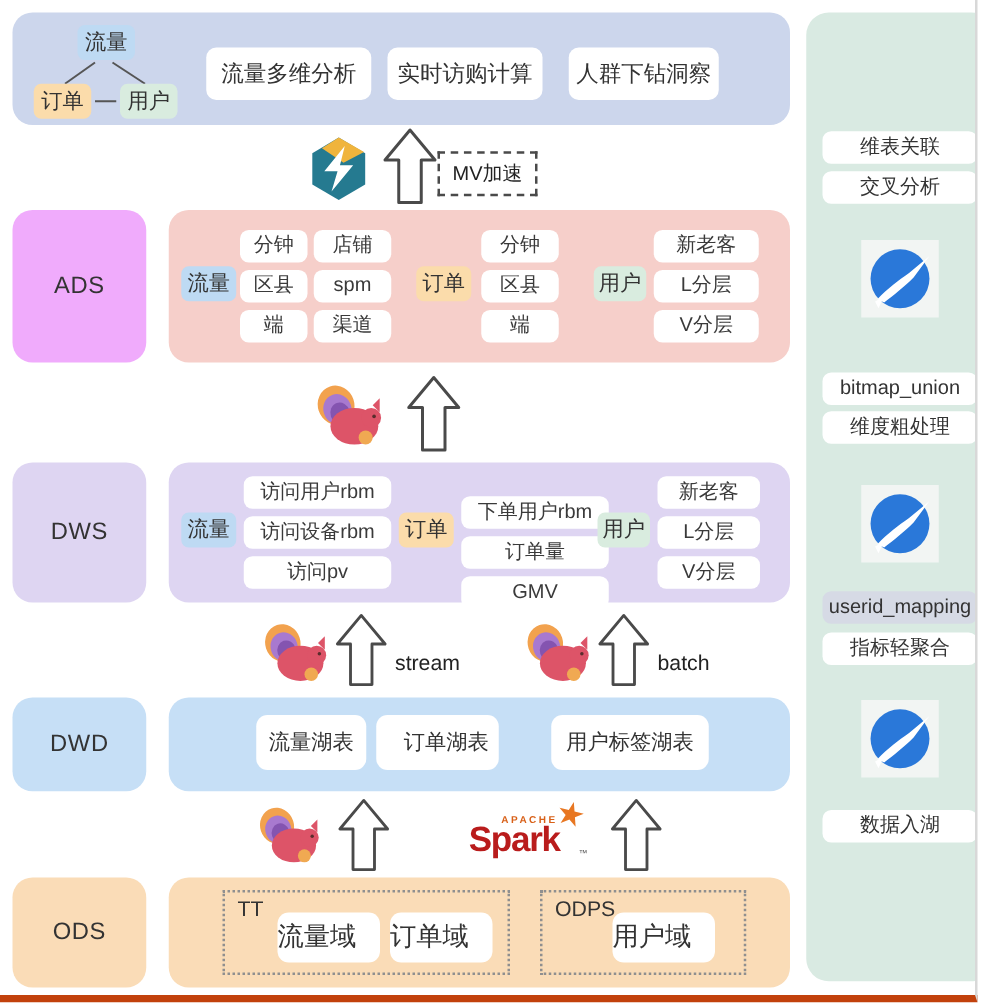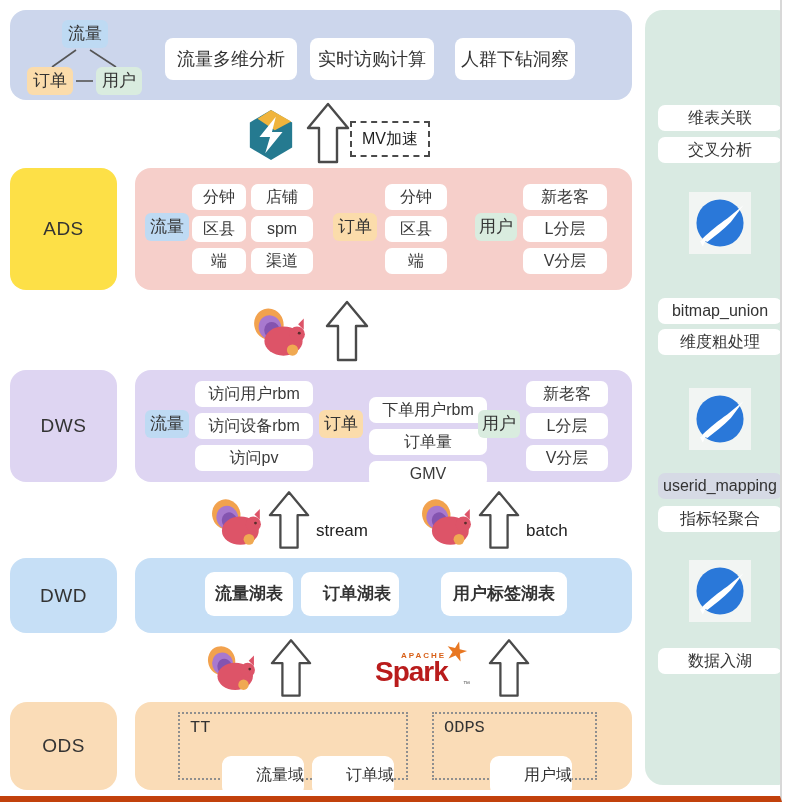--- a/index.html
+++ b/index.html
@@ -5,48 +5,48 @@
   html,body{margin:0;padding:0;background:#fff;}
   .page{
     position:relative;width:782px;height:802px;background:#ffffff;overflow:hidden;
     font-family:"Liberation Sans","DejaVu Sans",sans-serif;color:#333;
     border-right:2px solid #d8d8d8;border-bottom:6px solid #c2410c;box-sizing:border-box;
   }
   .abs{position:absolute;}
   .panel{position:absolute;border-radius:16px;}
   .top-panel{left:10px;top:10px;width:622px;height:90px;background:#ccd6ec;}
   .layer-label{display:flex;align-items:center;justify-content:center;font-size:19px;color:#333;letter-spacing:.5px;}
-  .lbl-ads{left:10px;top:168px;width:107px;height:122px;background:#fde047;}
+  .lbl-ads{left:10px;top:168px;width:107px;height:122px;background:#f0abfc;}
   .ct-ads{left:135px;top:168px;width:497px;height:122px;background:#f6cfca;}
   .lbl-dws{left:10px;top:370px;width:107px;height:112px;background:#ded5f2;}
   .ct-dws{left:135px;top:370px;width:497px;height:112px;background:#ded5f2;}
   .lbl-dwd{left:10px;top:558px;width:107px;height:75px;background:#c6dff6;}
   .ct-dwd{left:135px;top:558px;width:497px;height:75px;background:#c6dff6;}
-  .lbl-ods{left:10px;top:702px;width:107px;height:88px;background:#fadcb7;border-radius:17px;}
+  .lbl-ods{left:10px;top:702px;width:107px;height:88px;background:#fadcb7;}
   .ct-ods{left:135px;top:702px;width:497px;height:88px;background:#fadcb7;}
   .sidebar{left:645px;top:10px;width:150px;height:775px;background:#d9eae2;border-radius:18px;}
 
   .chip{position:absolute;border-radius:6px;font-size:17px;height:28px;line-height:28px;text-align:center;color:#333;}
   .chip-traffic{background:#bedaf3;}
   .chip-order{background:#fbdcab;}
   .chip-user{background:#d9ecdf;}
 
   .top-card{position:absolute;top:28px;height:42px;background:#fff;border-radius:8px;
     display:flex;align-items:center;justify-content:center;font-size:18px;color:#333;}
 
   .col{position:absolute;display:flex;flex-direction:column;gap:6px;}
   .cell{background:#fff;border-radius:7px;font-size:16px;color:#3a3a3a;text-align:center;height:26px;line-height:26px;}
 
   .dwd-cell{position:absolute;top:14px;height:44px;line-height:44px;background:#fff;border-radius:9px;
-    font-size:17px;text-align:center;color:#333;font-weight:bold;}
-
-  .dotted-group{position:absolute;top:10px;height:68px;border:2px dotted #8f8f8f;box-sizing:border-box;font-family:Liberation Mono, monospace;}
+    font-size:17px;text-align:center;color:#333;}
+
+  .dotted-group{position:absolute;top:10px;height:68px;border:2px dotted #8f8f8f;box-sizing:border-box;}
   .dotted-label{position:absolute;left:10px;top:4px;font-size:17px;color:#333;}
   .ods-cell{position:absolute;top:16px;height:40px;line-height:40px;width:82px;background:#fff;border-radius:9px;
-    font-size:16px;text-align:right;color:#333;margin-top:26px;}
+    font-size:21px;text-align:left;color:#333;}
 
   .mv-box{position:absolute;left:350px;top:121px;width:76px;height:32px;border:2px dashed #4a4a4a;
     font-size:16px;display:flex;align-items:center;justify-content:center;background:#fff;color:#222;}
 
   .flow-label{position:absolute;font-size:17px;color:#222;}
 
   .sb-item{position:absolute;left:13px;width:124px;height:26px;line-height:26px;background:#fff;border-radius:7px;
     text-align:center;font-size:16px;color:#333;}
   .sb-item-alt{background:#d6dae5;}
   .sb-logo{position:absolute;left:44px;width:62px;height:62px;background:#f2f5f3;

